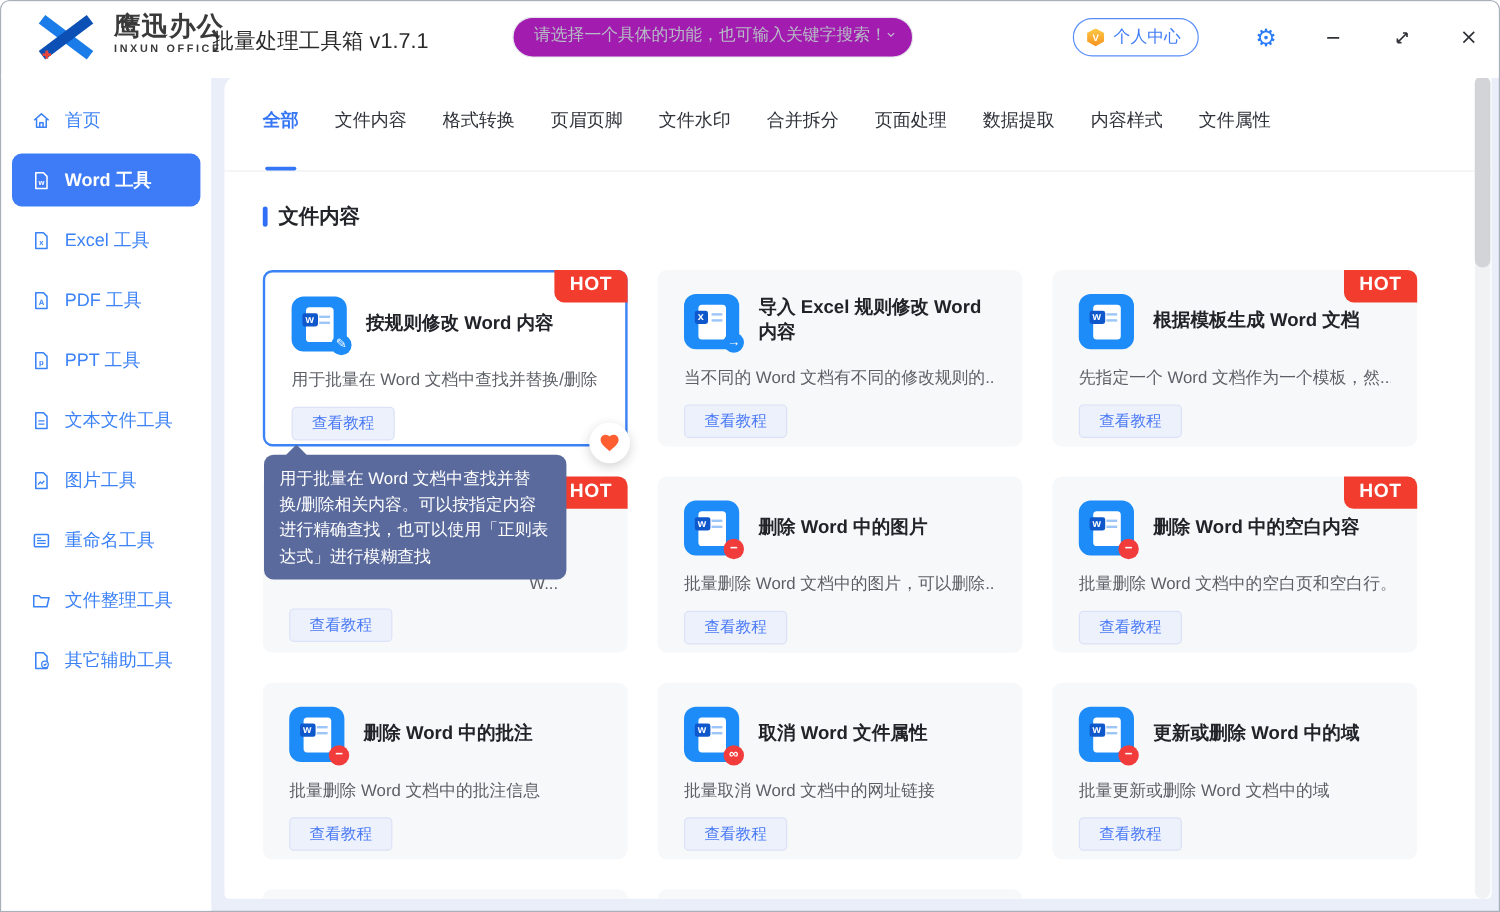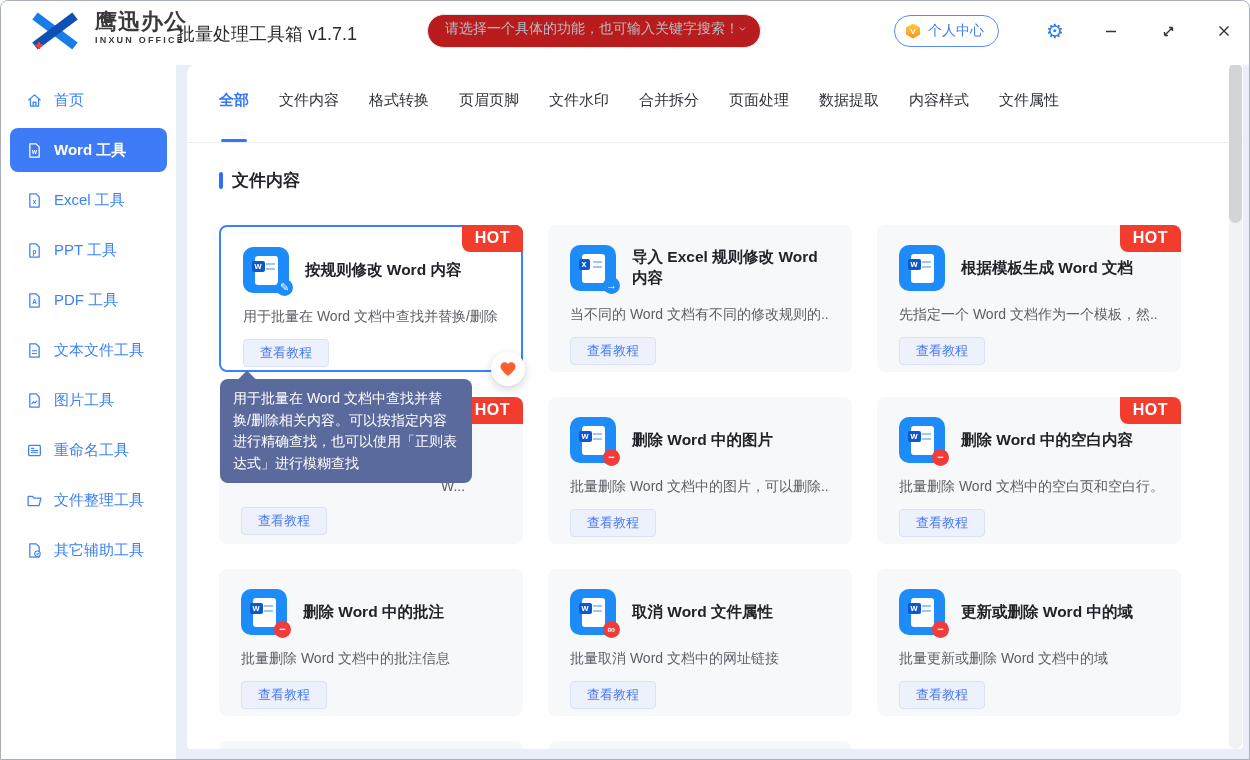--- a/index.html
+++ b/index.html
@@ -9,21 +9,21 @@
     border:1px solid #aab0ba; border-radius:8px 8px 0 0; overflow:hidden;
   }
   
   .topbar { position:absolute; left:0; top:0; width:100%; height:64px; background:#fff; z-index:10; }
   .logo { position:absolute; left:22px; top:10px; width:64px; height:40px; }
   .brand { position:absolute; left:94px; top:8px; }
   .brand-name { font-size:22px; font-weight:700; color:#3a3a3a; letter-spacing:1px; line-height:26px; }
   .brand-sub { font-size:9px; font-weight:700; color:#3a3a3a; letter-spacing:2.2px; line-height:11px; }
   .app-title { position:absolute; left:176px; top:21px; font-size:18px; color:#2b2b2b; }
   .search-select {
-    position:absolute; left:426px; top:13px; width:334px; height:34px; background:#b91c1c;
+    position:absolute; left:426px; top:13px; width:334px; height:34px; background:#a21caf;
     border:1px solid #e2e4e9; border-radius:17px; display:flex; align-items:center;
     justify-content:space-between; padding:0 14px 4px 17px; cursor:pointer;
   }
   .search-select .ph { font-size:14px; color:#b7bcc6; white-space:nowrap; }
   .account-btn {
     position:absolute; left:893px; top:14px; height:32px; padding:0 14px 0 10px;
     border:1px solid #5a8df8; border-radius:16px; display:flex; align-items:center; gap:7px;
     background:#fff; cursor:pointer;
   }
   .vip-badge {
@@ -170,33 +170,33 @@
             <path d="M3.6 1.8h6l2.8 2.9v9.5H3.6z" fill="none" stroke="currentColor" stroke-width="1.2" stroke-linejoin="round"></path>
             <text x="8" y="11.4" font-size="6" text-anchor="middle" fill="currentColor" font-weight="bold">x</text>
           </svg>
         </span>
       <span class="s-label">Excel 工具</span>
     </div>
       <div class="side-item">
       <span class="s-ic">
           <svg viewBox="0 0 16 16">
             <path d="M3.6 1.8h6l2.8 2.9v9.5H3.6z" fill="none" stroke="currentColor" stroke-width="1.2" stroke-linejoin="round"></path>
+            <text x="8" y="11.4" font-size="6" text-anchor="middle" fill="currentColor" font-weight="bold">A</text>
+          </svg>
+        </span>
+      <span class="s-label">PDF 工具</span>
+    </div>
+      <div class="side-item">
+      <span class="s-ic">
+          <svg viewBox="0 0 16 16">
+            <path d="M3.6 1.8h6l2.8 2.9v9.5H3.6z" fill="none" stroke="currentColor" stroke-width="1.2" stroke-linejoin="round"></path>
             <text x="8" y="11.4" font-size="6" text-anchor="middle" fill="currentColor" font-weight="bold">p</text>
           </svg>
         </span>
       <span class="s-label">PPT 工具</span>
-    </div>
-      <div class="side-item">
-      <span class="s-ic">
-          <svg viewBox="0 0 16 16">
-            <path d="M3.6 1.8h6l2.8 2.9v9.5H3.6z" fill="none" stroke="currentColor" stroke-width="1.2" stroke-linejoin="round"></path>
-            <text x="8" y="11.4" font-size="6" text-anchor="middle" fill="currentColor" font-weight="bold">A</text>
-          </svg>
-        </span>
-      <span class="s-label">PDF 工具</span>
     </div>
       <div class="side-item">
       <span class="s-ic">
           <svg viewBox="0 0 16 16">
             <path d="M3.6 1.8h6l2.8 2.9v9.5H3.6z" fill="none" stroke="currentColor" stroke-width="1.2" stroke-linejoin="round"></path>
             <path d="M5.6 8.3h4.8M5.6 10.8h4.8" stroke="currentColor" stroke-width="1"></path>
           </svg>
         </span>
       <span class="s-label">文本文件工具</span>
     </div>

